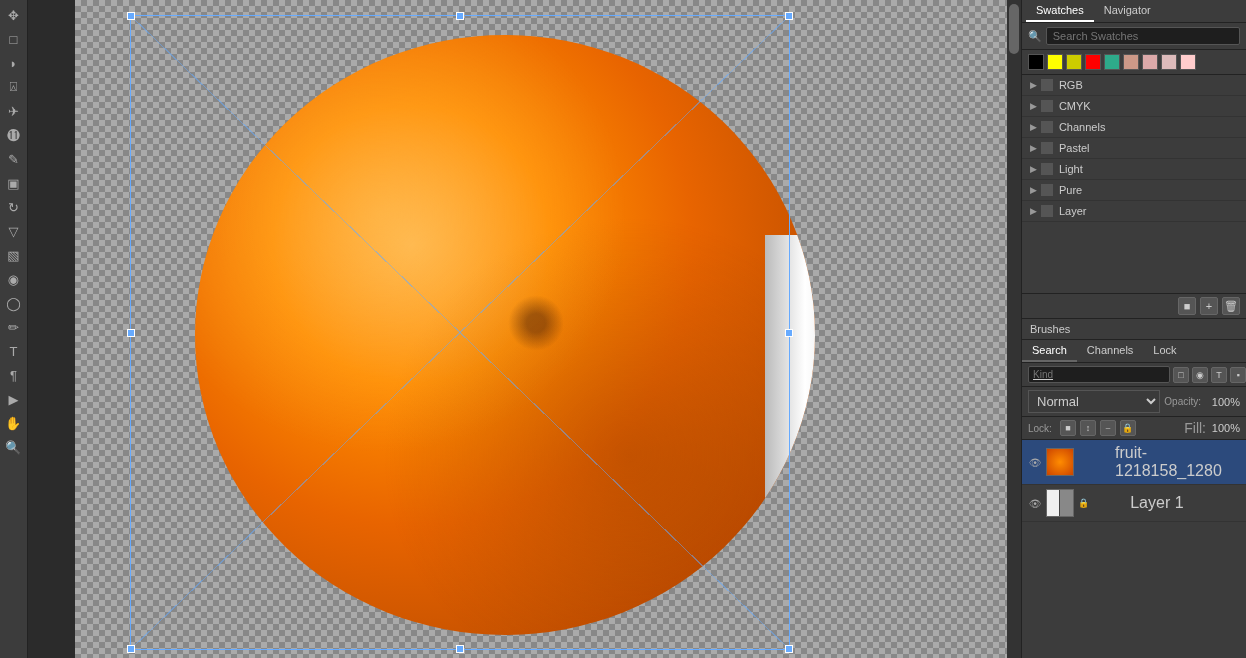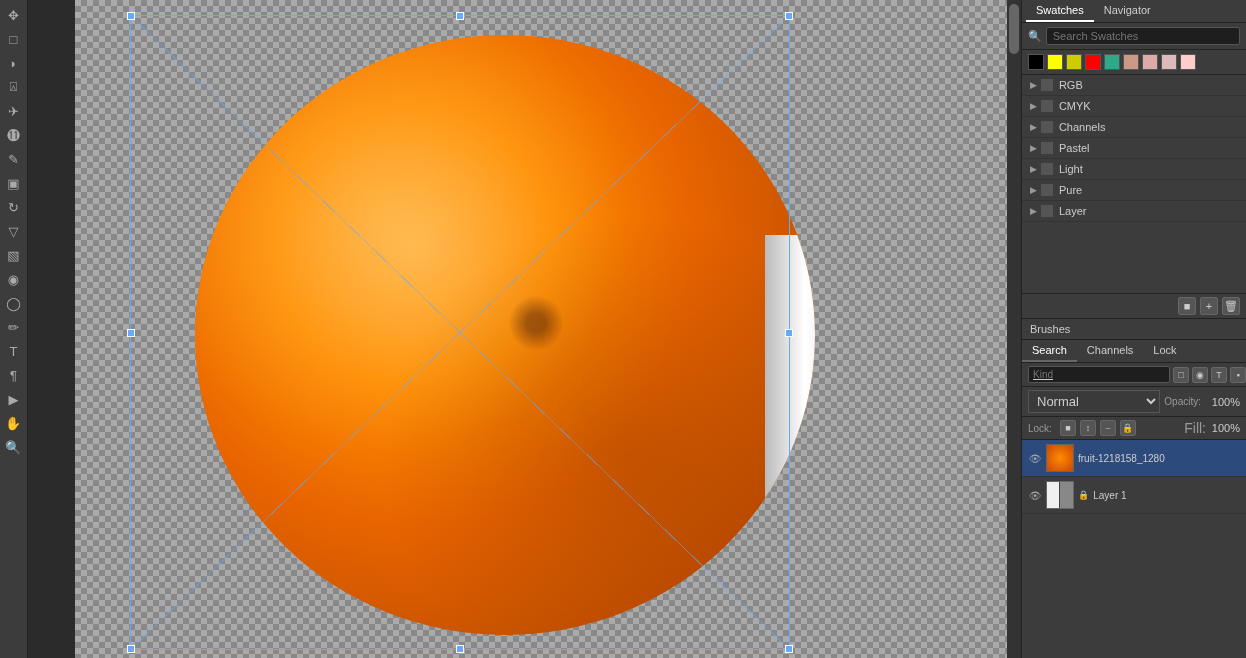--- a/index.html
+++ b/index.html
@@ -448,23 +448,24 @@
     .layer-thumb-mask {
       position: absolute;
       right: 0;
       top: 0;
       width: 14px;
       height: 28px;
       background: #888;
       border-left: 1px solid #444;
     }
     .layer-name {
-      font-size: 10px;
+      font-size: 16px;
       color: #ccc;
       flex: 1;
+      margin-left: 37px;
     }
     .layer-lock-icon {
       font-size: 9px;
       color: #888;
     }
 
     .main-content {
       display: flex;
       flex: 1;
       overflow: hidden;

